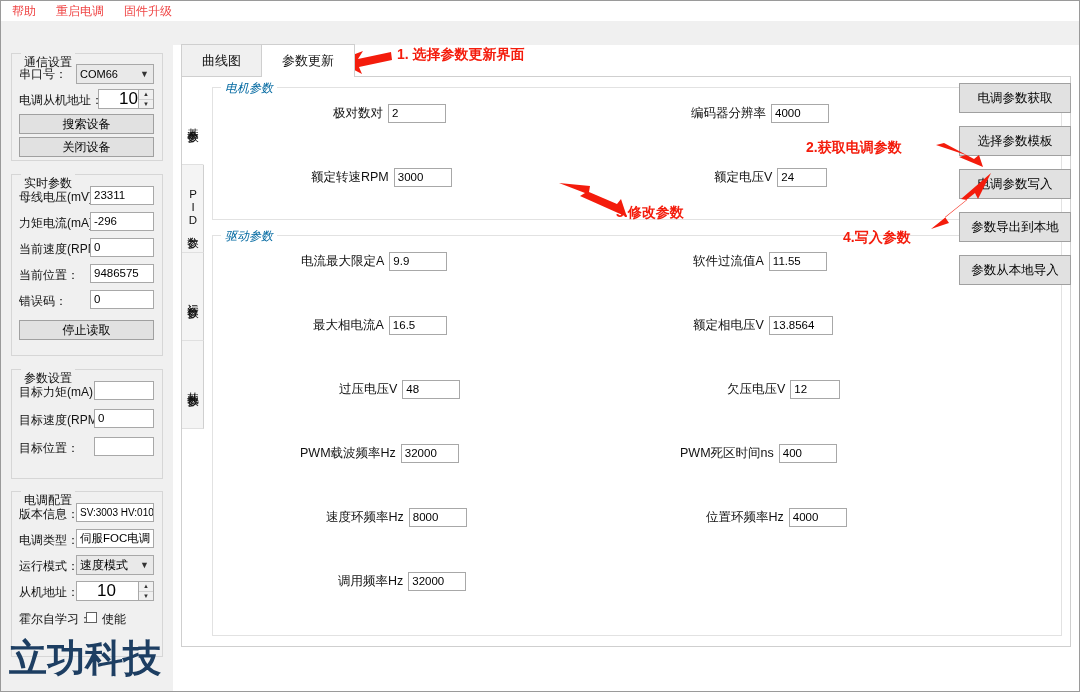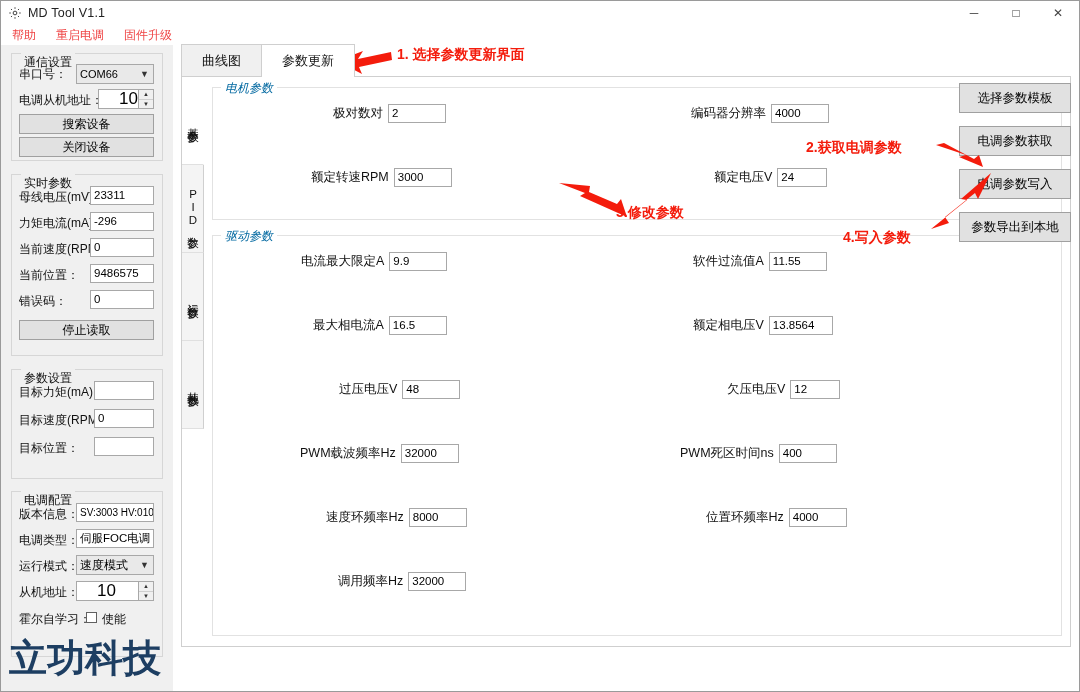--- a/index.html
+++ b/index.html
@@ -109,34 +109,20 @@
   
   .anno { position:absolute; color:#f41c0c; font-weight:bold; font-size:14px; white-space:nowrap;
           font-family:Liberation Sans, sans-serif; }
   svg.arrow { position:absolute; overflow:visible; }
 </style>
 </head>
 <body>
 
 <div class="window">
 
-  <div class="titlebar">
-    <span class="gear">
-      <svg width="14" height="14" viewBox="0 0 24 24" fill="none" stroke="#333" stroke-width="1.6">
-        <circle cx="12" cy="12" r="3.2"></circle>
-        <path d="M12 2.2v2.6M12 19.2v2.6M2.2 12h2.6M19.2 12h2.6M5.1 5.1l1.8 1.8M17.1 17.1l1.8 1.8M18.9 5.1l-1.8 1.8M6.9 17.1l-1.8 1.8"></path>
-      </svg>
-    </span>
-    <span class="title">MD Tool V1.1</span>
-    <div class="wincontrols">
-      <div class="wc">─</div>
-      <div class="wc">□</div>
-      <div class="wc close">✕</div>
-    </div>
-  </div>
 
   <div class="menubar">
     <span class="menuitem">帮助</span>
     <span class="menuitem">重启电调</span>
     <span class="menuitem">固件升级</span>
   </div>
 
   <div class="body-wrap">
 
     <div class="leftpanel">
@@ -318,24 +304,25 @@
 
             <div class="fld" style="left:125px; top:336px;">
               <span class="flbl">调用频率Hz</span>
               <span class="tbox" style="width:58px;">32000</span>
             </div>
           </div>
         </div>
       </div>
 
       <div class="btncol">
+        <div class="btn">电调参数获取</div>
         <div class="btn">选择参数模板</div>
-        <div class="btn">电调参数获取</div>
         <div class="btn">电调参数写入</div>
         <div class="btn">参数导出到本地</div>
+        <div class="btn">参数从本地导入</div>
       </div>
     </div>
   </div>
 
   <div>
 
     <svg class="arrow" style="left:336px; top:48px; width:56px; height:26px;">
       <polygon points="0,12 26,2 21,10 54,3 55,11 22,18 25,25" fill="#f41c0c"></polygon>
     </svg>
     <span class="anno" style="left:396px; top:45px;">1. 选择参数更新界面</span>

